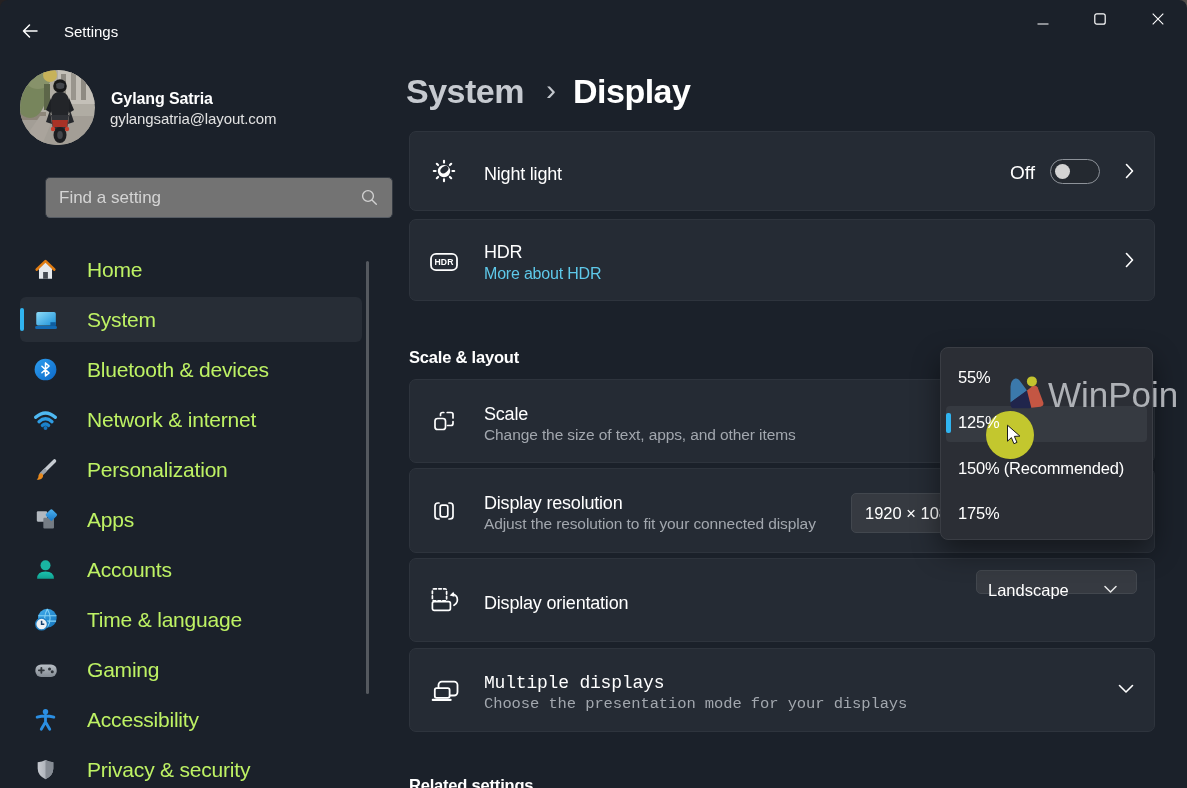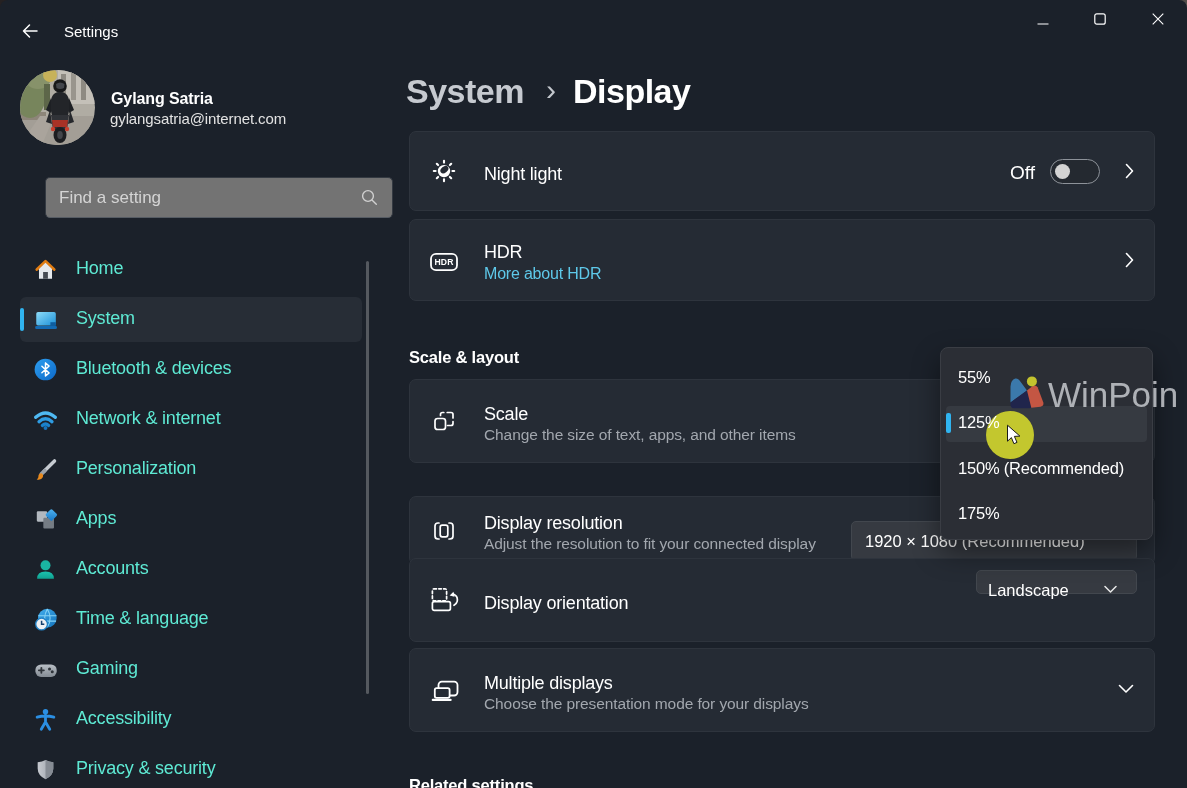--- a/index.html
+++ b/index.html
@@ -17,21 +17,21 @@
   
   .avatar { position:absolute; left:20px; top:70px; width:75px; height:75px; border-radius:50%; overflow:hidden; }
   .pname { position:absolute; left:111px; top:90px; font-size:16px; font-weight:bold; color:#fff; letter-spacing:-0.1px; }
   .pmail { position:absolute; left:110px; top:110px; font-size:15px; color:#e2e2e2; letter-spacing:-0.1px; }
   .search { position:absolute; left:21px; top:177px; width:348px; height:41px; background:#737373;
      border:1px solid #343a42; border-bottom-color:#565c64; border-radius:5px;margin-left:24px; }
   .search .ph { position:absolute; left:13px; top:10px; font-size:17px; color:#d4d4d4; }
   .search svg { position:absolute; right:14px; top:11px; }
   .nitem { position:absolute; left:20px; width:342px; height:45px; border-radius:6px; }
   .nitem .ic { position:absolute; left:13px; top:10px; width:25px; height:25px; }
-  .nitem .tx { position:absolute; left:56px; top:11px; font-size:18px; color:#5eead4; letter-spacing:-0.2px; }
+  .nitem .tx { position:absolute; left:67px; top:11px; font-size:21px; color:#bef264; letter-spacing:-0.2px; }
   .nitem.sel { background:#272d36; }
   .nitem.sel .pill { position:absolute; left:0px; top:11px; width:3.5px; height:23px; border-radius:2px; background:#30b4f0; }
   .sbar { position:absolute; left:366px; top:261px; width:2.5px; height:433px; background:#55595f; border-radius:2px; }
 
   
   .crumb { position:absolute; left:406px; top:72px; height:44px; }
   .crumb .c1 { font-size:34px; font-weight:600; color:#c6cad0; letter-spacing:-0.5px; }
   .crumb .sep { font-size:30px; color:#c3c7cd; padding:0 17px 0 22px; position:relative; top:-3px; }
   .crumb .c2 { font-size:34px; font-weight:bold; color:#ffffff; letter-spacing:-0.5px; }
 
@@ -112,21 +112,21 @@
 
       <path d="M31 45 L49 45 L47 60 L33 60 Z" fill="#303237"></path>
       <path d="M32 50 L48 50 L47 57 L33 57 Z" fill="#a83226"></path>
       <ellipse cx="40" cy="65" rx="6.5" ry="8" fill="#1d1e21"></ellipse>
       <ellipse cx="40" cy="65" rx="2.8" ry="4" fill="#43454a"></ellipse>
       <circle cx="33" cy="59" r="2.2" fill="#c9402f"></circle>
       <circle cx="47" cy="59" r="2.2" fill="#c9402f"></circle>
     </svg>
   </div>
   <div class="pname">Gylang Satria</div>
-  <div class="pmail">gylangsatria@internet.com</div>
+  <div class="pmail">gylangsatria@layout.com</div>
 
   <div class="search">
     <div class="ph">Find a setting</div>
     <svg width="17" height="17" viewBox="0 0 17 17">
         <circle cx="7" cy="7" r="5.4" stroke="#d0d0d0" stroke-width="1.4" fill="none"></circle>
         <path d="M11.2 11.2 L15.3 15.3" stroke="#d0d0d0" stroke-width="1.4" stroke-linecap="round"></path>
       </svg>
   </div>
 
   <div class="nitem " style="top:247px;">
@@ -599,21 +599,21 @@
     <svg class="cic" viewBox="0 0 26 26">
       <path d="M9.5 7.5 L9.5 6.5 Q9.5 4.5 11.5 4.5 L12.8 4.5 M16.2 4.5 L20 4.5 Q22 4.5 22 6.5 L22 10 M22 13.5 L22 15.5 Q22 17.5 20 17.5 L16.5 17.5" stroke="#fff" stroke-width="1.7" fill="none" stroke-linecap="round"></path>
       <rect x="4" y="10.5" width="10.5" height="11" rx="2.6" stroke="#fff" stroke-width="1.7" fill="none"></rect>
     </svg>
     <div class="ctext">
         <div class="t1">Scale</div>
         <div class="t2">Change the size of text, apps, and other items</div>
       </div>
   </div>
 
-  <div class="card" style="top:468px; height:69px;margin-top:28px;">
+  <div class="card" style="top:468px; height:85px;">
     <svg class="cic" viewBox="0 0 26 26">
       <path d="M8 5 L7 5 Q4 5 4 8 L4 18 Q4 21 7 21 L8 21" stroke="#fff" stroke-width="1.7" fill="none" stroke-linecap="round"></path>
       <path d="M18 5 L19 5 Q22 5 22 8 L22 18 Q22 21 19 21 L18 21" stroke="#fff" stroke-width="1.7" fill="none" stroke-linecap="round"></path>
       <rect x="9.2" y="7.2" width="7.6" height="11.6" rx="2" stroke="#fff" stroke-width="1.7" fill="none"></rect>
     </svg>
     <div class="ctext">
         <div class="t1">Display resolution</div>
         <div class="t2">Adjust the resolution to fit your connected display</div>
       </div>
     <div class="selbtn" style="left:441px; top:24px; width:286px; height:40px;">
@@ -634,21 +634,21 @@
         <div class="t1">Display orientation</div>
       </div>
     <div class="selbtn" style="left:566px; top:11px; width:161px; height:24px;">
       <span style="position:absolute; left:11px; top:10px;">Landscape</span>
       <svg style="position:absolute; right:19px; top:14px;" width="13" height="9" viewBox="0 0 13 9">
           <path d="M1 1.5 L6.5 7 L12 1.5" stroke="#e8e8e8" stroke-width="1.5" fill="none" stroke-linecap="round" stroke-linejoin="round"></path>
         </svg>
     </div>
   </div>
 
-  <div class="card" style="top:648px; height:84px;">
+  <div class="card" style="top:648px; height:84px;font-family:Liberation Mono, monospace;">
     <svg class="cic" style="width:28px;" viewBox="0 0 28 26">
       <rect x="7.5" y="4.7" width="19" height="13.8" rx="3.4" stroke="#fff" stroke-width="1.8" fill="none"></rect>
       <rect x="3.8" y="11.2" width="14.8" height="9.6" rx="1.8" fill="#252b34" stroke="#fff" stroke-width="1.8"></rect>
       <path d="M1.8 22.9 H19.6" stroke="#fff" stroke-width="2.2" stroke-linecap="round"></path>
     </svg>
     <div class="ctext">
         <div class="t1">Multiple displays</div>
         <div class="t2">Choose the presentation mode for your displays</div>
       </div>
     <svg class="chevd" width="16" height="10" viewBox="0 0 16 10">

